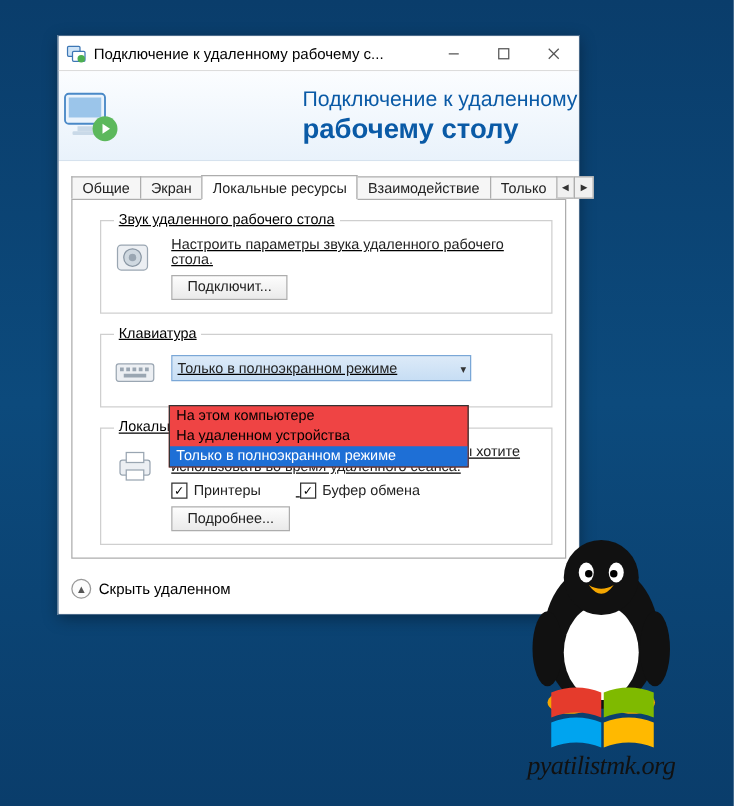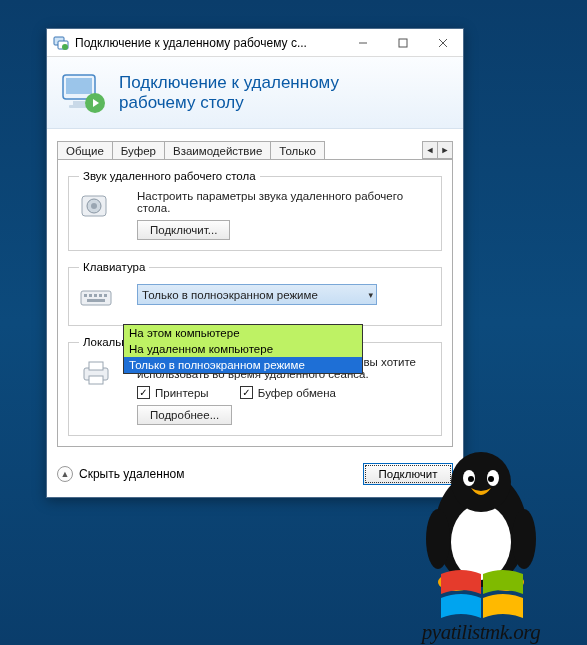--- a/index.html
+++ b/index.html
@@ -49,30 +49,31 @@
   .winbtn {
     width: 40px;
     display:flex; align-items:center; justify-content:center;
     color:#555;
   }
   .banner {
     height: 72px;
     background: linear-gradient(180deg, #fbfdff 0%, #e9f2fb 100%);
     display:flex;
     align-items:center;
-    padding: 0 12px;
+    padding: 0 1px;
     border-bottom: 1px solid #d6e2ee;
+    justify-content: space-between;
   }
   .banner-icon {
     width: 48px; height:48px; margin-right: 12px;
     flex-shrink:0;
   }
   .banner-text { line-height:1.15 }
   .banner-line1 { font-size: 17px; color:#0a5aa6; font-weight:400; }
-  .banner-line2 { font-size: 17px; color:#0a5aa6; font-weight:400; }
+  .banner-line2 { font-size: 22px; color:#0a5aa6; font-weight:700; }
   .body {
     padding: 8px 10px 12px 10px;
     background:#fff;
     position: relative;
   }
   .tabs {
     display:flex;
     align-items:flex-end;
     height: 22px;
     position:relative;
@@ -110,33 +111,34 @@
   }
   .tabpanel {
     border: 1px solid #adadad;
     padding: 10px;
     position: relative;
     z-index: 1;
     background:#fff;
   }
   fieldset.group {
     border: 1px solid #cfcfcf;
-    margin: 0 0 10px 0;
+    margin: 0 0 10px 12px;
     padding: 8px 10px 10px 10px;
     position: relative;
+    text-decoration: underline;
   }
   fieldset.group > legend {
     font-size: 11.5px;
     padding: 0 4px;
     color:#000;
   }
   .grow {
     display:flex;
     align-items:flex-start;
-    gap: 24px;
+    gap: 12px;
   }
   .gicon {
     width: 34px; height:34px;
     flex-shrink:0;
     display:flex; align-items:center; justify-content:center;
   }
   .gcontent { flex:1; font-size:11.5px; color:#222; }
   .btn {
     display:inline-block;
     min-width: 90px;
@@ -162,21 +164,21 @@
   .select .chev {
     position:absolute;
     right:3px; top:50%; transform:translateY(-50%);
     font-size:9px; color:#333;
   }
   .dropdown {
     position:absolute;
     left: 54px;
     top: 100%;
     width: 240px;
-    background:#bef264;
+    background:#ef4444;
     border:1px solid #333;
     z-index: 50;
     margin-top:-1px;
   }
   .dropdown .opt {
     padding: 2px 5px;
     font-size:11.5px;
   }
   .dropdown .opt.sel {
     background:#1e6fd6;
@@ -220,21 +222,21 @@
     outline: 1px dotted #333;
     outline-offset: -3px;
     margin-top:0;
     padding: 4px 14px;
     min-width: 90px;
   }
   
   .watermark {
     position:absolute;
     right: 6px;
-    bottom: 0;
+    bottom: 20px;
     width: 200px;
     text-align:center;
     pointer-events:none;
   }
   .watermark .penguin {
     width: 150px; height:150px; margin:0 auto;
   }
   .watermark .wmtext {
     font-family: Georgia, 'Times New Roman', serif;
     font-style: italic;
@@ -293,21 +295,22 @@
     </div>
     <div class="banner-text">
       <div class="banner-line1">Подключение к удаленному</div>
       <div class="banner-line2">рабочему столу</div>
     </div>
   </div>
 
   <div class="body">
     <div class="tabs">
       <div class="tab">Общие</div>
-      <div class="tab">Буфер</div>
+      <div class="tab">Экран</div>
+      <div class="tab active">Локальные ресурсы</div>
       <div class="tab">Взаимодействие</div>
       <div class="tab">Только</div>
       <div class="tabscroll">
         <div class="sbtn">◄</div>
         <div class="sbtn">►</div>
       </div>
     </div>
 
     <div class="tabpanel">
 
@@ -346,21 +349,21 @@
           </div>
           <div class="gcontent">
             <div class="select">
               <span>Только в полноэкранном режиме</span>
               <span class="chev">▾</span>
             </div>
           </div>
         </div>
         <div class="dropdown">
           <div class="opt">На этом компьютере</div>
-          <div class="opt">На удаленном компьютере</div>
+          <div class="opt">На удаленном устройства</div>
           <div class="opt sel">Только в полноэкранном режиме</div>
         </div>
       </fieldset>
 
       <fieldset class="group" style="margin-bottom:0">
         <legend>Локальные устройства и ресурсы</legend>
         <div class="grow">
           <div class="gicon">
             <svg viewBox="0 0 34 34">
                 <rect x="5" y="12" width="24" height="12" rx="2" fill="#eceff3" stroke="#9aa6b2"></rect>
@@ -385,21 +388,20 @@
         </div>
       </fieldset>
 
     </div>
 
     <div class="footer">
       <a class="link">
         <span class="circ">▲</span>
         <span>Скрыть удаленном</span>
       </a>
-      <div class="btn primary">Подключит</div>
     </div>
   </div>
 </div>
 
 <div class="watermark">
   <div class="penguin">
     <svg viewBox="0 0 150 150">
       <ellipse cx="75" cy="85" rx="46" ry="58" fill="#111"></ellipse>
       <ellipse cx="75" cy="98" rx="30" ry="38" fill="#fff"></ellipse>
       <circle cx="75" cy="38" r="30" fill="#111"></circle>

